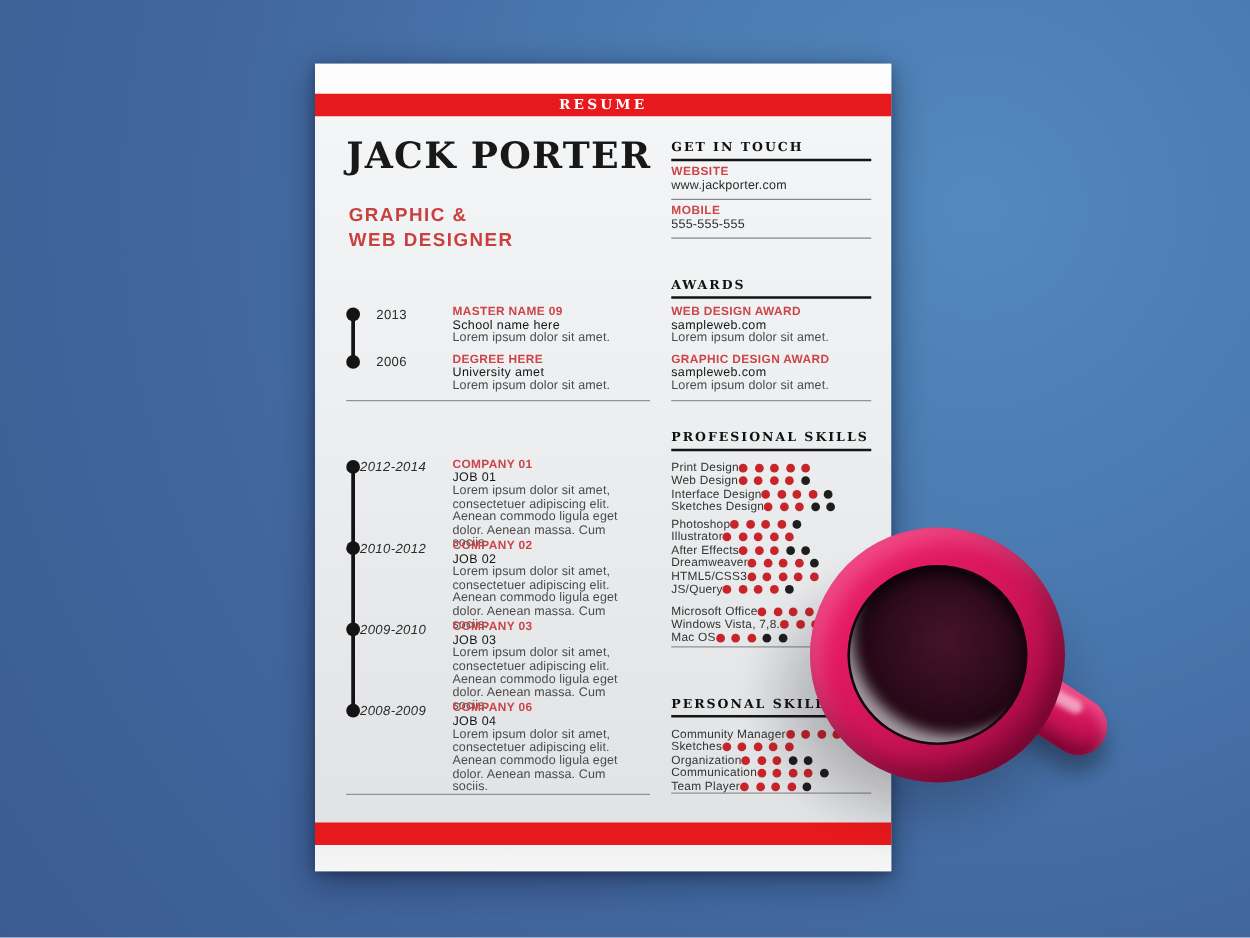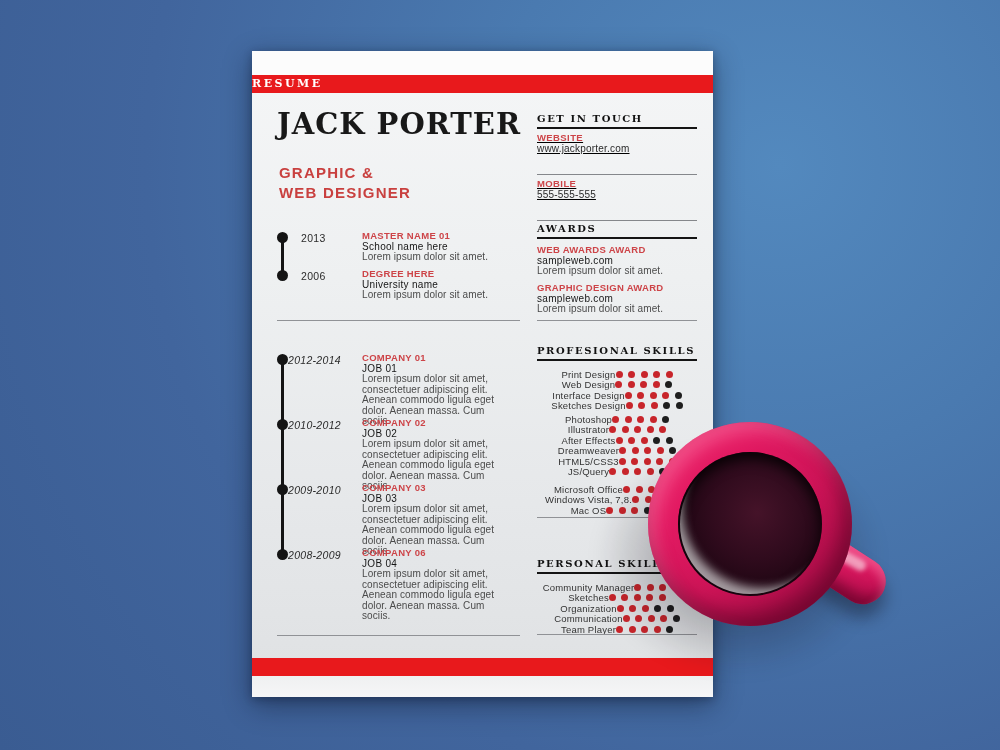--- a/index.html
+++ b/index.html
@@ -9,63 +9,63 @@
     background: radial-gradient(circle at 78% 22%, #5389be 0%, #4a7ab0 30%, #41659d 65%, #3a5c92 100%);
   }
   
   .page{
     position:absolute;left:252px;top:51px;width:461px;height:646px;
     background:linear-gradient(180deg,#f5f6f7 0%,#eef0f1 35%,#e6e8ea 70%,#dfe1e3 100%);
     box-shadow:0 8px 26px rgba(8,15,35,.45), 0 2px 8px rgba(8,15,35,.3);
   }
   .page-strip-top{position:absolute;left:0;top:0;width:100%;height:24px;background:#fcfcfc;}
   .bar-red-top{position:absolute;left:0;top:24px;width:100%;height:18px;background:#e8191c;
-    color:#fff;line-height:18px;font-family:"DejaVu Serif",serif;
+    color:#fff;text-align:center;line-height:18px;font-family:"DejaVu Serif",serif;
     font-weight:bold;font-size:11px;letter-spacing:2.5px;}
   .bar-red-bottom{position:absolute;left:0;top:607px;width:100%;height:18px;background:#e8191c;}
   .page-strip-bottom{position:absolute;left:0;top:625px;width:100%;height:21px;
     background:linear-gradient(180deg,#eff0f1,#f6f6f7);}
   
   .name{position:absolute;left:25px;top:56px;font-family:"DejaVu Serif",serif;font-weight:bold;
     font-size:29px;letter-spacing:1px;color:#181818;}
   .role{position:absolute;left:27px;top:112px;color:#c9403f;font-size:15px;
     letter-spacing:1.2px;line-height:20px;font-weight:bold;font-family:"Liberation Sans",sans-serif;}
   
   .section{position:absolute;}
   .sec-head{font-family:"DejaVu Serif",serif;font-weight:bold;font-size:10px;
     letter-spacing:1.6px;color:#111;padding-bottom:3px;border-bottom:2.5px solid #141414;}
   .divider{position:absolute;height:0;border-top:1px solid #909296;}
   
   .contact-item{margin-top:4px;}
   .contact-label{color:#cd4448;font-size:9.5px;font-weight:bold;letter-spacing:.4px;line-height:10px;}
   .contact-value{color:#2a2a2a;font-size:10px;line-height:11px;letter-spacing:.2px;}
-  .contact-item.lined{border-bottom:1px solid #85878b;padding-bottom:20px;text-decoration:underline;}
-  
-  .rows{position:relative;margin-top:7px;}
+  .contact-item.lined{border-bottom:1px solid #85878b;padding-bottom:5px;}
+  
+  .rows{position:relative;margin-top:21px;}
   .tl-line{position:absolute;left:4px;top:8px;width:3px;background:#141414;}
   .edu .tl-line{height:40px;}
   .emp .tl-line{height:197px;}
   .t-row{position:relative;padding-left:85px;}
   .edu .t-row{height:38px;}
   .emp .t-row{height:65px;}
   .tl-dot{position:absolute;left:0;top:2px;width:11px;height:11px;border-radius:50%;background:#141414;}
   .t-year{position:absolute;top:2px;font-size:10.5px;color:#2b2b2b;letter-spacing:.3px;}
   .edu .t-year{left:24px;}
   .emp .t-year{left:11px;font-style:italic;}
   .t-title{color:#cd4448;font-size:9.5px;font-weight:bold;letter-spacing:.3px;line-height:11px;}
   .t-sub{color:#161616;font-size:10px;font-weight:normal;letter-spacing:.3px;line-height:11px;}
   .t-desc{color:#4b4b4b;font-size:10px;line-height:10.5px;letter-spacing:.1px;width:150px;}
   
   .award{margin-top:5px;height:33px;}
   .award .t-desc{width:160px;}
   
   .skill-group{margin-top:3px;}
   .skill-group.g3{margin-top:7px;}
   .skill-group.g2{margin-top:3px;}
-  .skill-row{display:flex;justify-content:center;align-items:center;height:10.5px;}
+  .skill-row{display:flex;justify-content:flex-start;align-items:center;height:10.5px;}
   .skill-name{color:#333;font-size:9.5px;letter-spacing:.2px;white-space:nowrap;}
   .dots{display:flex;gap:5.5px;}
   .dot{width:7px;height:7px;border-radius:50%;}
   .dot.red{background:#c8252b;}
   .dot.dark{background:#1e1e1e;}
   .p-rows{margin-top:8px;}
   
   .mug{position:absolute;left:648px;top:422px;width:204px;height:204px;}
   .mug-shadow{position:absolute;left:-52px;top:18px;width:285px;height:235px;border-radius:50%;
     background:radial-gradient(closest-side, rgba(12,8,18,.5), rgba(12,8,18,0));
@@ -112,40 +112,40 @@
         </div>
       </div>
   </div>
 
   <div class="section edu" style="left:25px;top:172px;width:243px;">
     <div class="rows">
         <div class="tl-line"></div>
         <div class="t-row">
           <span class="tl-dot"></span>
           <span class="t-year">2013</span>
-          <div class="t-title">MASTER NAME 01</div>
+          <div class="t-title">MASTER NAME 09</div>
           <div class="t-sub">School name here</div>
           <div class="t-desc">Lorem ipsum dolor sit amet.</div>
         </div>
         <div class="t-row">
           <span class="tl-dot"></span>
           <span class="t-year">2006</span>
           <div class="t-title">DEGREE HERE</div>
-          <div class="t-sub">University name</div>
+          <div class="t-sub">University amet</div>
           <div class="t-desc">Lorem ipsum dolor sit amet.</div>
         </div>
       </div>
   </div>
   <div class="divider" style="left:25px;top:269px;width:243px;"></div>
 
   <div class="section" style="left:285px;top:172px;width:160px;">
     <div class="sec-head">AWARDS</div>
     <div style="margin-top:5px;">
         <div class="award">
-          <div class="t-title">WEB AWARDS AWARD</div>
+          <div class="t-title">WEB DESIGN AWARD</div>
           <div class="t-sub">sampleweb.com</div>
           <div class="t-desc">Lorem ipsum dolor sit amet.</div>
         </div>
         <div class="award">
           <div class="t-title">GRAPHIC DESIGN AWARD</div>
           <div class="t-sub">sampleweb.com</div>
           <div class="t-desc">Lorem ipsum dolor sit amet.</div>
         </div>
       </div>
   </div>

